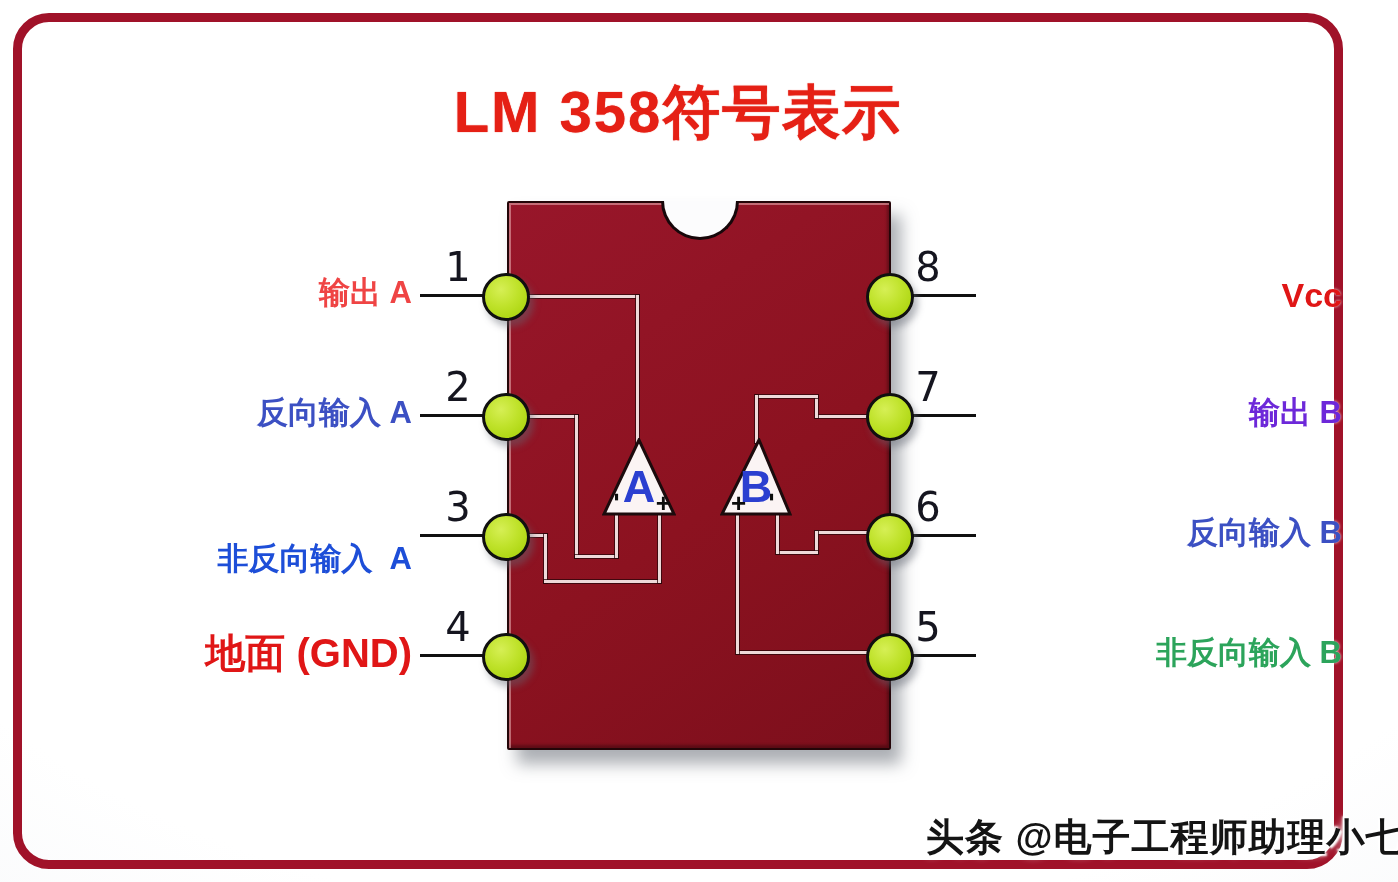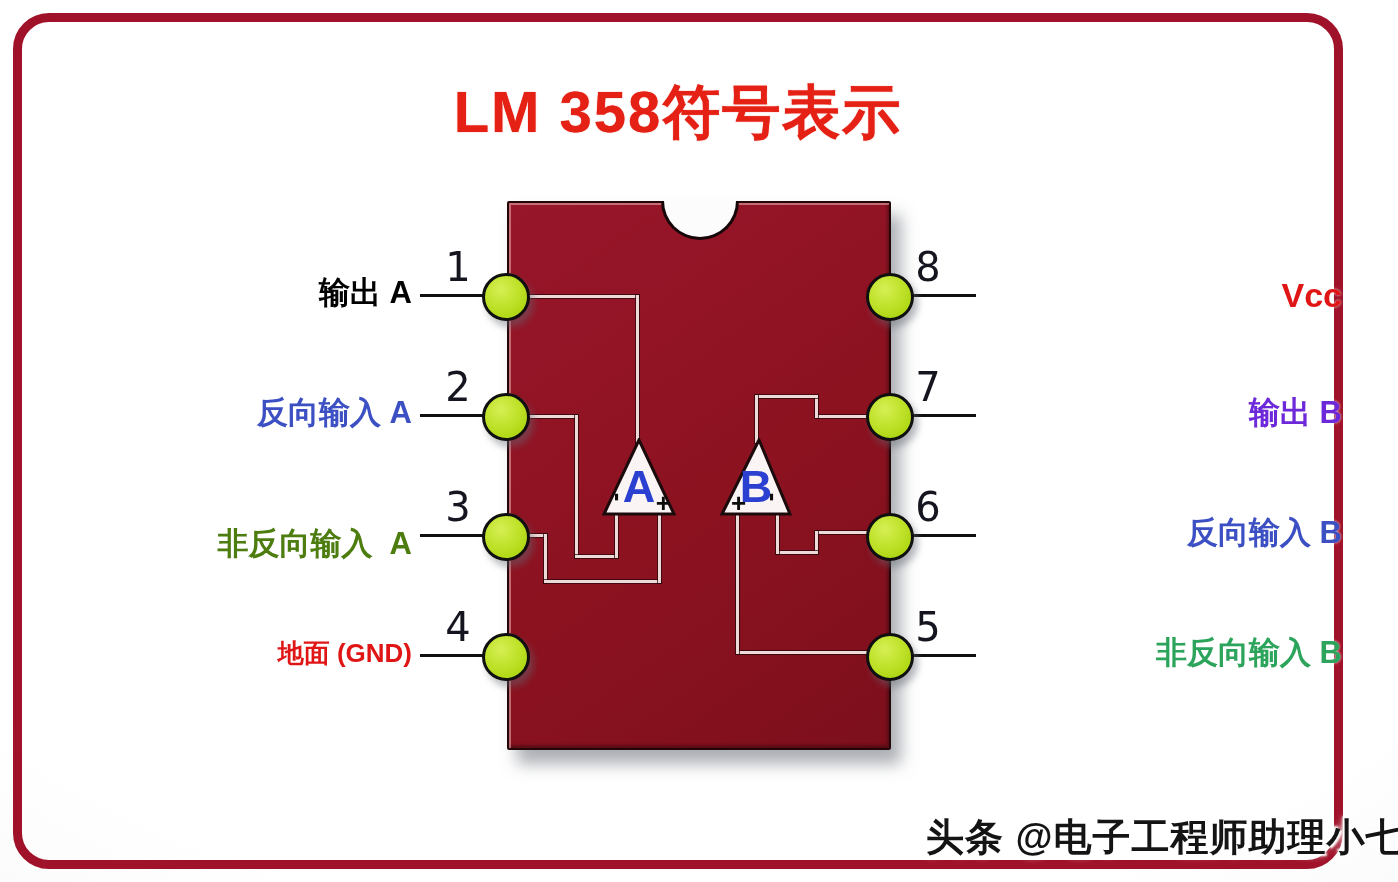--- a/index.html
+++ b/index.html
@@ -147,24 +147,24 @@
 
   <div class="pin-number" style="left:436px;top:243px;">1</div>
   <div class="pin-number" style="left:436px;top:363px;">2</div>
   <div class="pin-number" style="left:436px;top:483px;">3</div>
   <div class="pin-number" style="left:436px;top:603px;">4</div>
   <div class="pin-number" style="left:906px;top:243px;">8</div>
   <div class="pin-number" style="left:906px;top:363px;">7</div>
   <div class="pin-number" style="left:906px;top:483px;">6</div>
   <div class="pin-number" style="left:906px;top:603px;">5</div>
 
-  <div class="pin-label left" style="top: 275px; color: #000000;">输出 A</div>
+  <div class="pin-label left" style="top: 275px; color: #ef4444;">输出 A</div>
   <div class="pin-label left" style="top: 395px; color: rgb(60, 80, 195);">反向输入 A</div>
-  <div class="pin-label left" style="top: 526px; color: #4d7c0f; text-align: right;">非反向输入  A</div>
-  <div class="pin-label left" style="top: 635px; font-size: 26px; color: rgb(224, 22, 22);">地面 (GND)</div>
+  <div class="pin-label left" style="top: 541px; color: #1d4ed8; text-align: right;">非反向输入  A</div>
+  <div class="pin-label left" style="top: 635px; font-size: 40px; color: rgb(224, 22, 22);">地面 (GND)</div>
   <div class="pin-label right" style="top: 277px; font-size: 34px; color: rgb(224, 22, 22);">Vcc</div>
   <div class="pin-label right" style="top: 395px; color: #6d28d9;">输出 B</div>
   <div class="pin-label right" style="top: 515px; color: rgb(60, 80, 195);">反向输入 B</div>
   <div class="pin-label right" style="top: 635px; color: rgb(44, 164, 91);">非反向输入 B</div>
 
   <div class="watermark">头条 @电子工程师助理小七</div>
 
 </div>
 
 </body></html>

